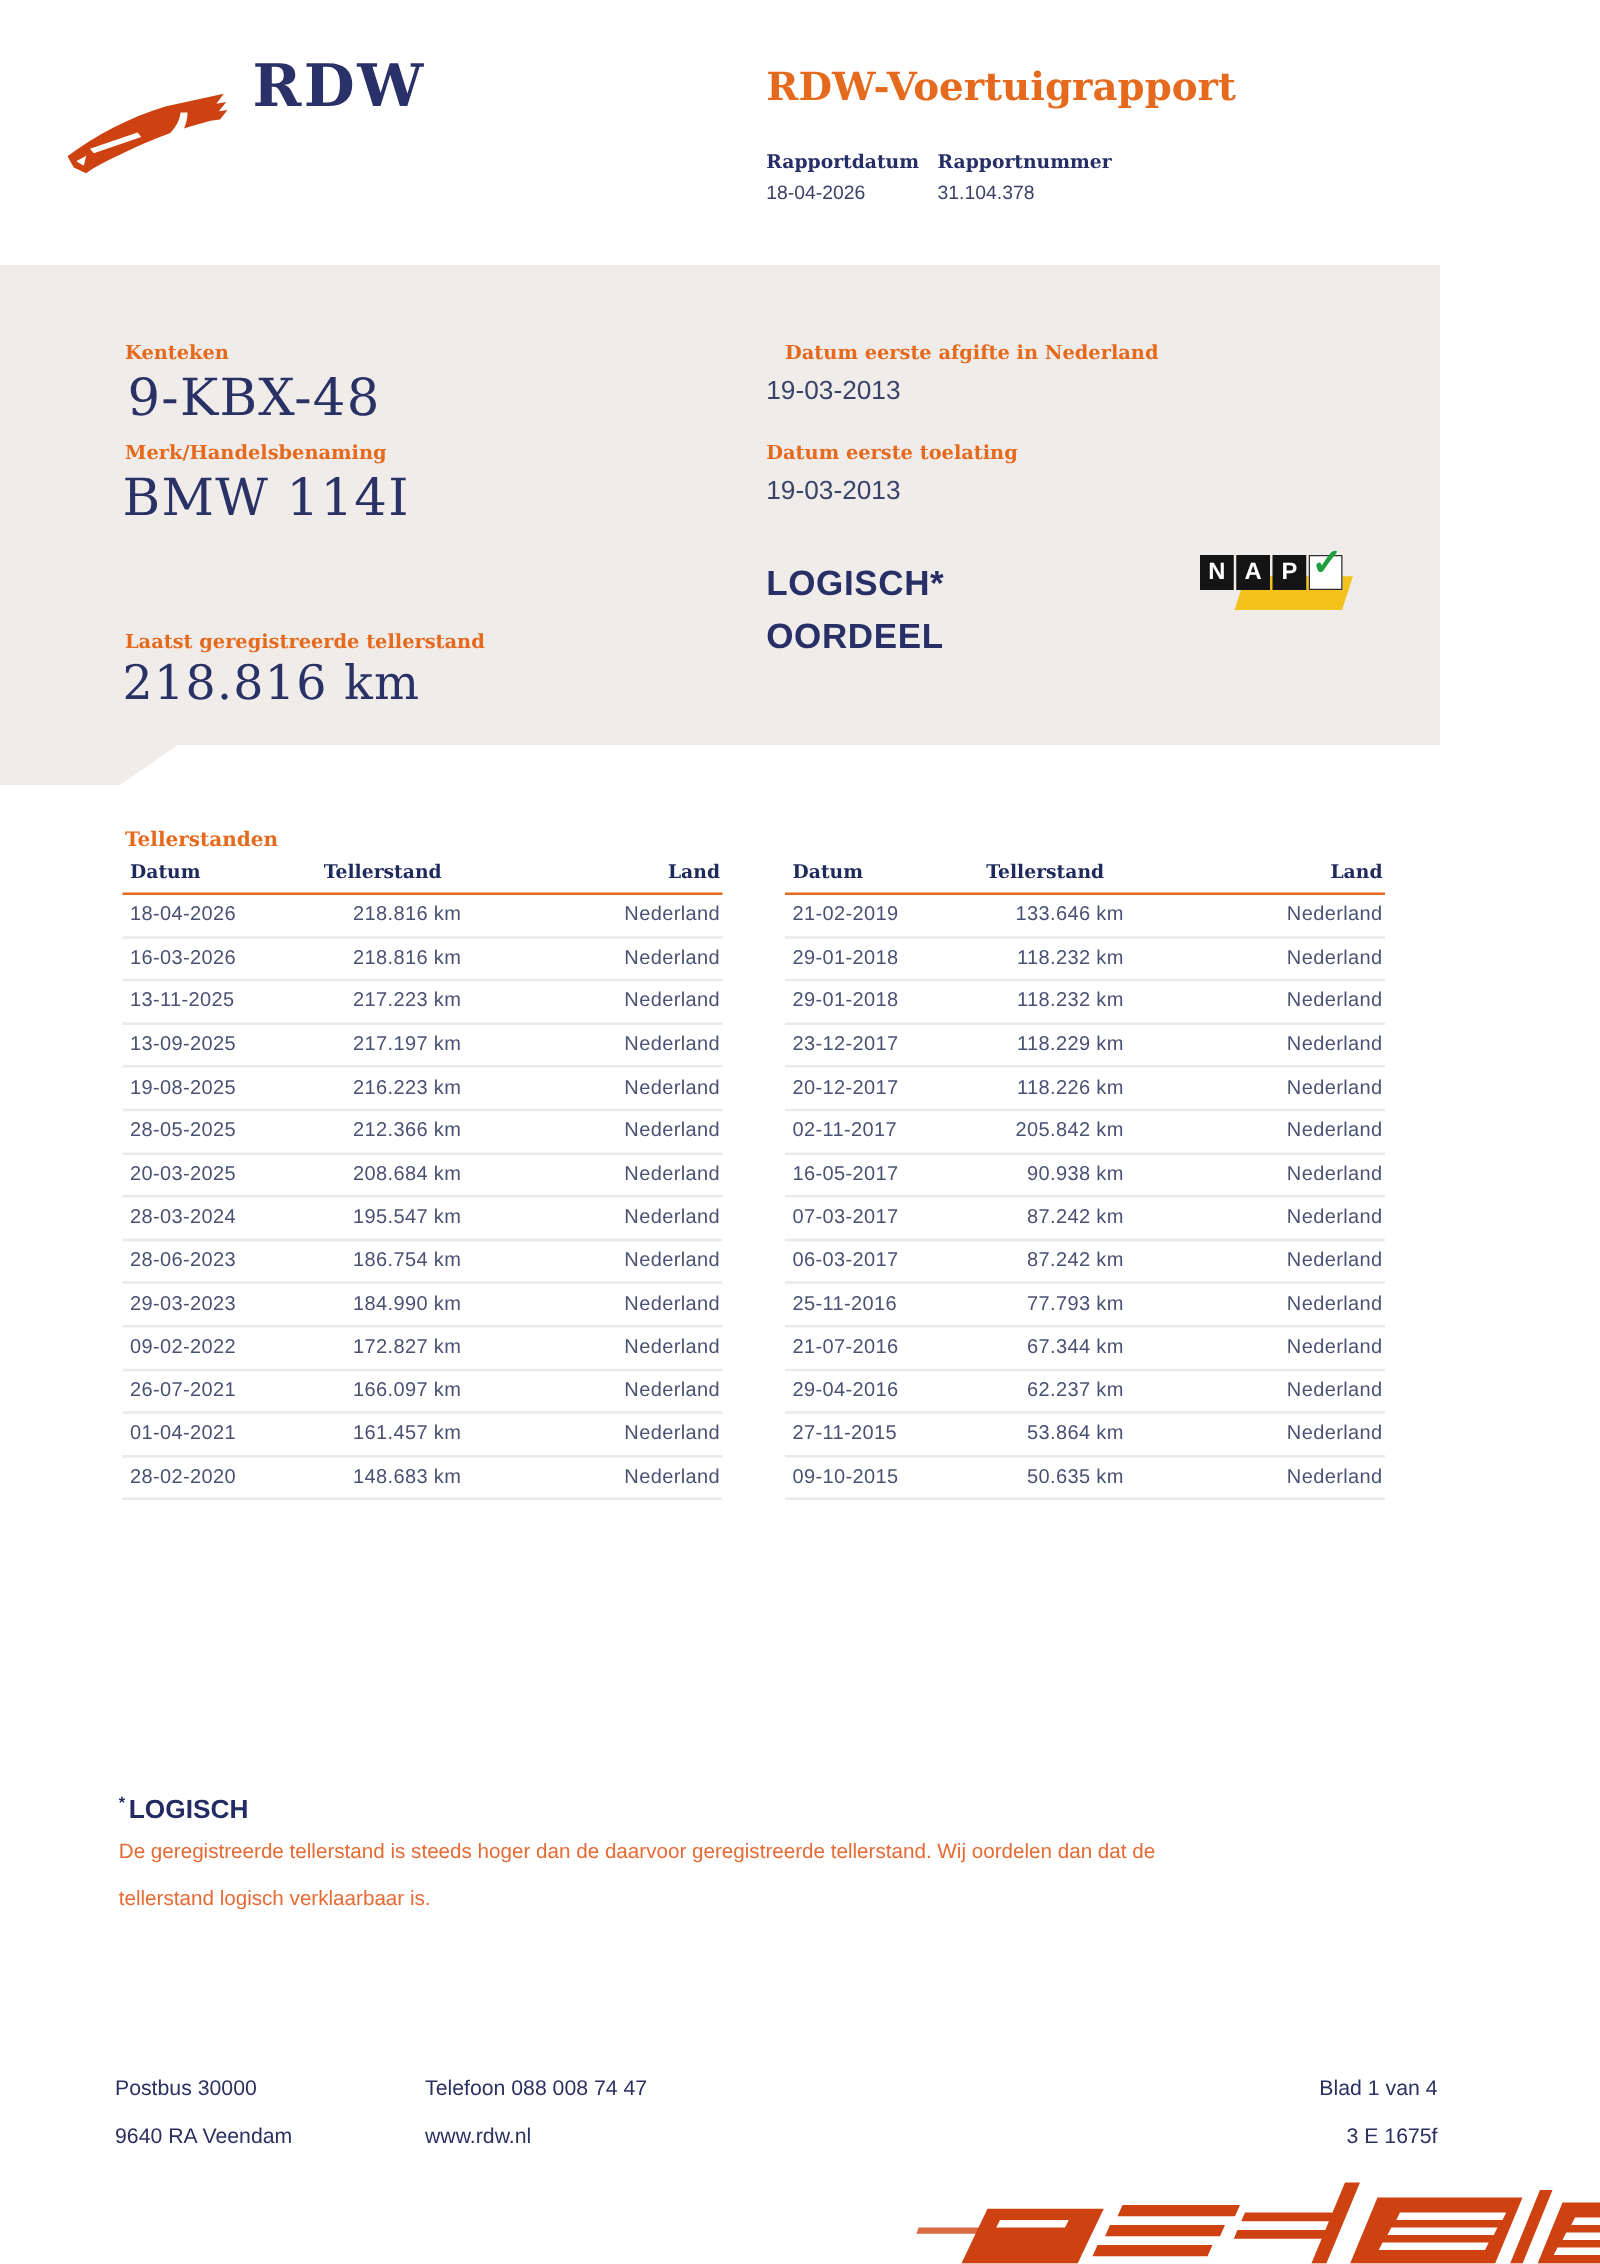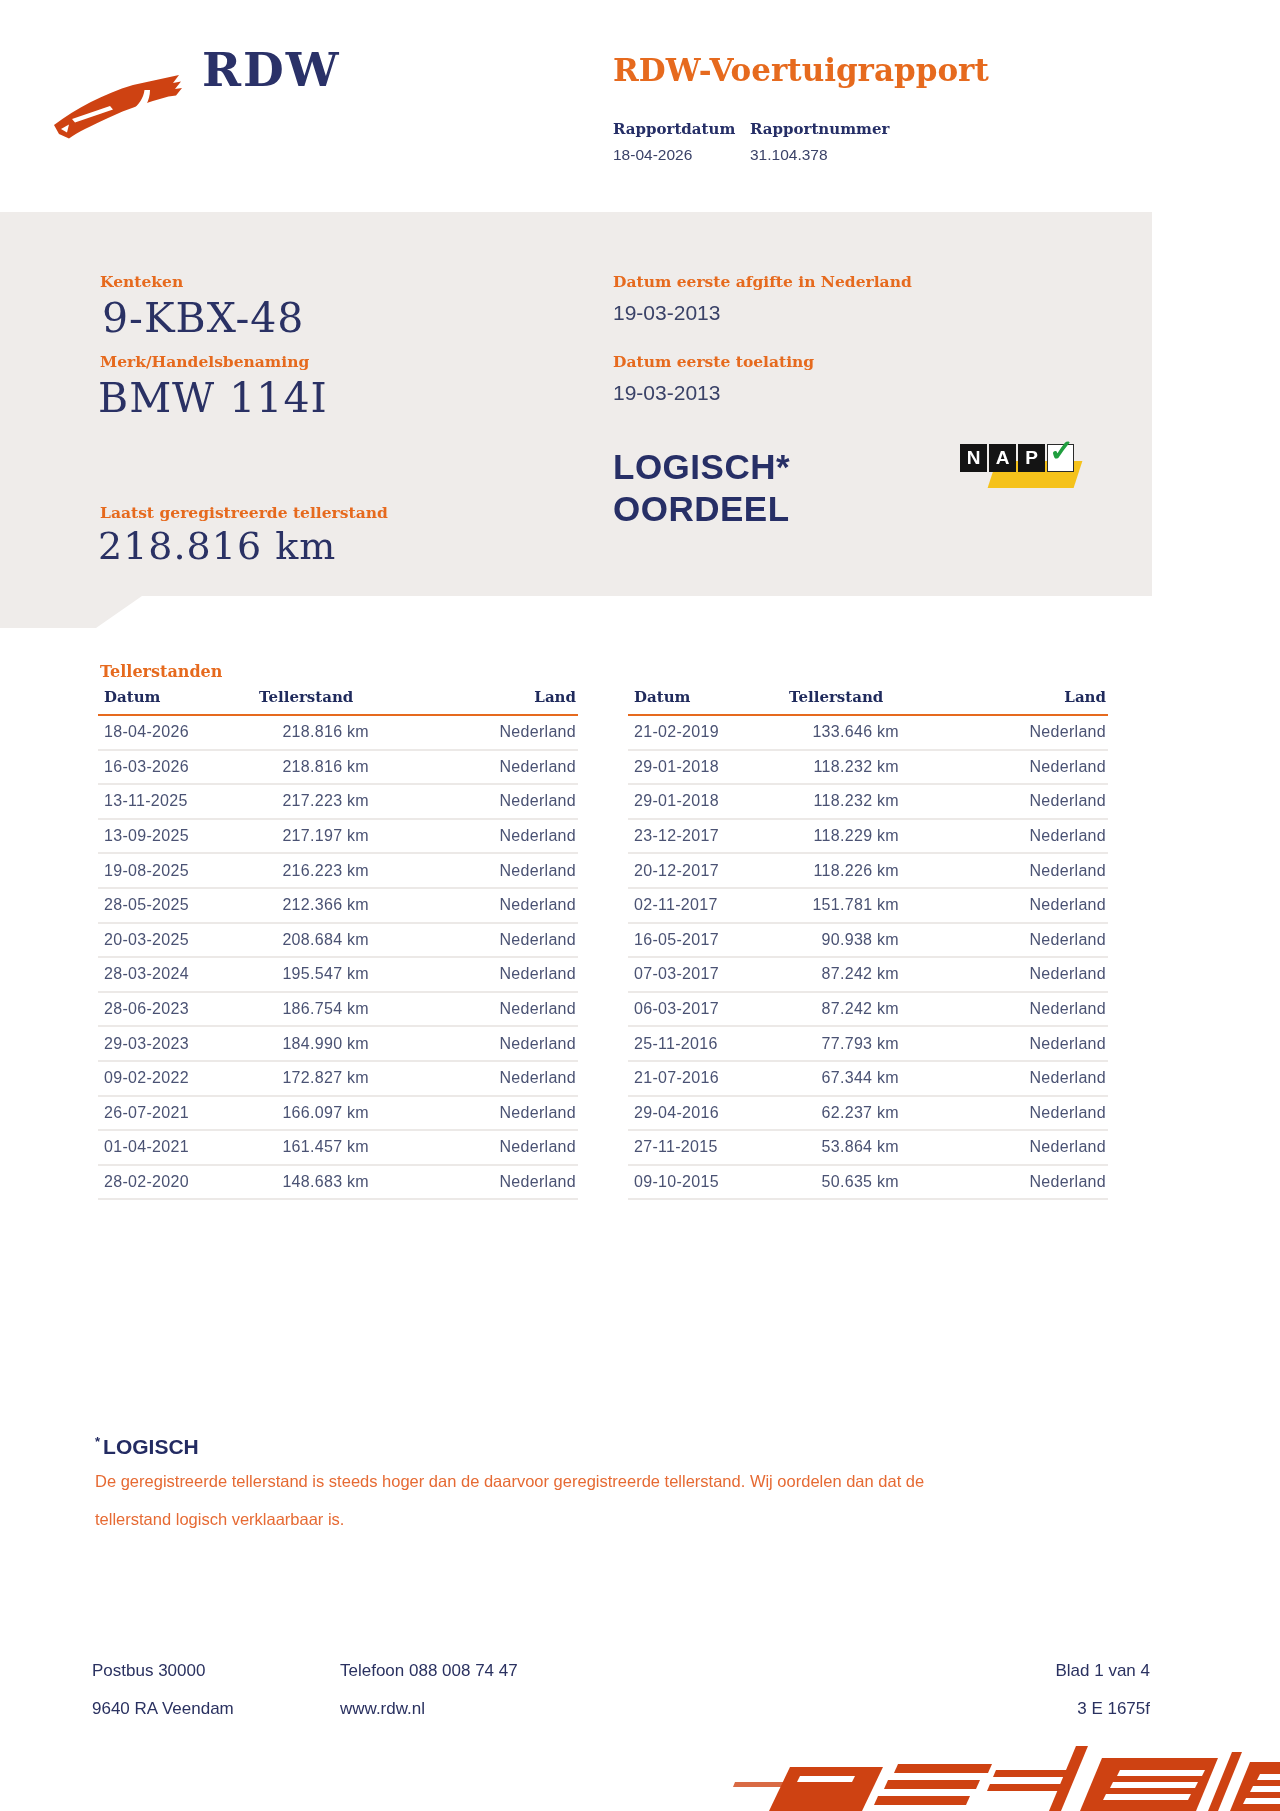--- a/index.html
+++ b/index.html
@@ -40,21 +40,21 @@
   .field-label{
     font-family:"DejaVu Serif", serif;
     font-weight:bold;font-size:15.5px;color:#E66A1E;
   }
   .big-value{
     font-family:"DejaVu Serif", serif;
     font-size:41px;color:#2A3164;letter-spacing:1px;
   }
   .date-value{font-size:21px;color:#3A4268;}
   .oordeel{
-    font-weight:bold;font-size:35px;color:#272F66;letter-spacing:0.5px;
+    font-weight:bold;font-size:28px;color:#272F66;letter-spacing:0.5px;
     line-height:42px;
   }
 
   
   .nap{left:960px;top:444px;width:122px;height:50px;}
   .nap .yellow{
     position:absolute;left:32px;top:17px;width:86px;height:27px;
     background:#F5C21B;transform:skewX(-18deg);
   }
   .nap .boxes{position:absolute;left:0;top:0;display:flex;gap:2px;}
@@ -132,21 +132,21 @@
 
   <div class="abs field-label" style="left:100px;top:272px;">Kenteken</div>
   <div class="abs big-value" style="left:102px;top:294px;">9-KBX-48</div>
 
   <div class="abs field-label" style="left:100px;top:352px;">Merk/Handelsbenaming</div>
   <div class="abs big-value" style="left:98px;top:374px;">BMW 114I</div>
 
   <div class="abs field-label" style="left:100px;top:503px;">Laatst geregistreerde tellerstand</div>
   <div class="abs big-value" style="left:98px;top:524px;font-size:38px;">218.816 km</div>
 
-  <div class="abs field-label" style="left:613px;top:272px;">Datum eerste afgifte in Nederland</div>
+  <div class="abs field-label" style="left:628px;top:272px;">Datum eerste afgifte in Nederland</div>
   <div class="abs date-value" style="left:613px;top:301px;">19-03-2013</div>
 
   <div class="abs field-label" style="left:613px;top:352px;">Datum eerste toelating</div>
   <div class="abs date-value" style="left:613px;top:381px;">19-03-2013</div>
 
   <div class="abs oordeel" style="left:613px;top:446px;">
     <div>LOGISCH*</div>
     <div>OORDEEL</div>
   </div>
 
@@ -271,21 +271,21 @@
           <span class="c-tell">118.229 km</span>
           <span class="c-land">Nederland</span>
         </div>
         <div class="trow">
           <span class="c-datum">20-12-2017</span>
           <span class="c-tell">118.226 km</span>
           <span class="c-land">Nederland</span>
         </div>
         <div class="trow">
           <span class="c-datum">02-11-2017</span>
-          <span class="c-tell">151.781 km</span>
+          <span class="c-tell">205.842 km</span>
           <span class="c-land">Nederland</span>
         </div>
         <div class="trow">
           <span class="c-datum">16-05-2017</span>
           <span class="c-tell">90.938 km</span>
           <span class="c-land">Nederland</span>
         </div>
         <div class="trow">
           <span class="c-datum">07-03-2017</span>
           <span class="c-tell">87.242 km</span>

